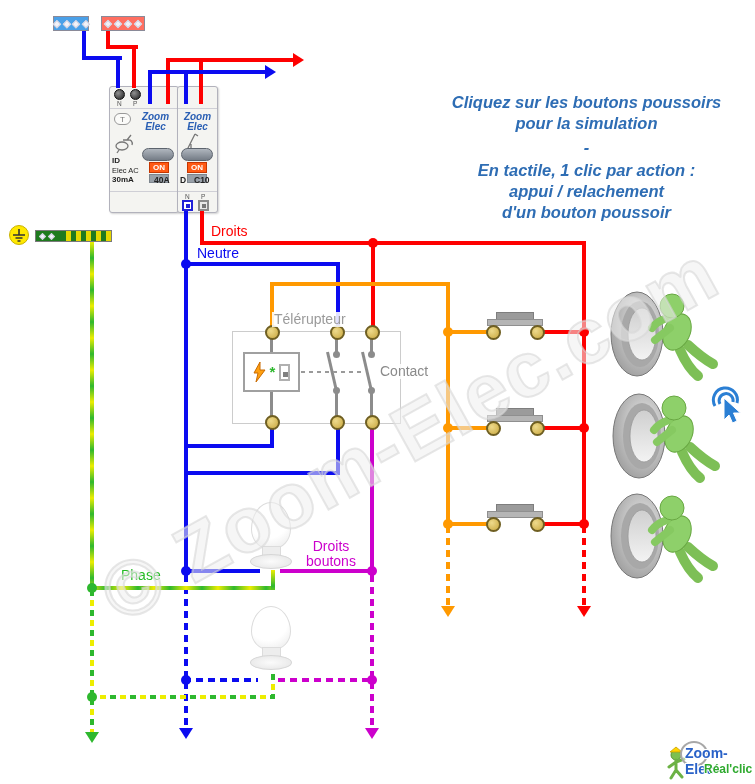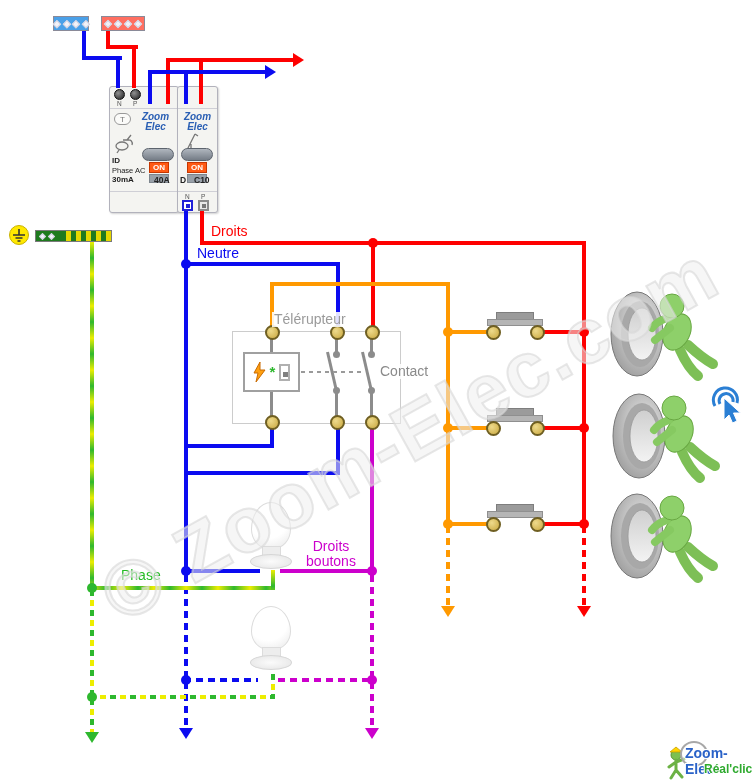--- a/index.html
+++ b/index.html
@@ -92,21 +92,21 @@
     </div>
     <svg style="position:absolute;left:3px;top:43px;" width="24" height="24" viewBox="0 0 24 24">
       <path d="M14 10 c4 -1 6 2 5 5 M14 10 l4 -5 M10 10 h6" stroke="#777" stroke-width="1.3" fill="none"></path>
       <ellipse cx="9" cy="16" rx="6" ry="4" fill="none" stroke="#777" stroke-width="1.3"></ellipse>
       <path d="M6 20 l-2 3" stroke="#777" stroke-width="1.3"></path>
     </svg>
     <div class="lever" style="left:32px;top:61px;"></div>
     <div class="onbtn" style="left:39px;top:75px;">ON</div>
     <div class="onpad" style="left:39px;top:87px;"></div>
     <div class="mtxt" style="left:2px;top:69px;font-size:8px;font-weight:bold;">ID</div>
-    <div class="mtxt" style="left:2px;top:79px;font-size:7.5px;">Phase AC</div>
+    <div class="mtxt" style="left:2px;top:79px;font-size:7.5px;">Elec AC</div>
     <div class="mtxt" style="left:2px;top:88px;font-size:8px;font-weight:bold;">30mA</div>
     <div class="mtxt" style="left:44px;top:88px;font-size:8.5px;font-weight:bold;">40A</div>
     <div class="hline" style="top:104px;"></div>
   </div>
 
   <div class="module" style="left:177px;top:86px;width:39px;height:125px;">
     <div class="hline" style="top:21px;"></div>
     <div class="brand" style="left:1px;top:25px;width:37px;">
       <div>Zoom</div>
         <div>Elec</div>
@@ -275,20 +275,28 @@
   <div class="lbl" style="left:209px;top:224px;color:#fe0000;">Droits</div>
   <div class="lbl" style="left:195px;top:246px;color:#0b0bf0;">Neutre</div>
   <div class="lbl" style="left:272px;top:312px;color:#9a9a9a;">Télérupteur</div>
   <div class="lbl" style="left:378px;top:364px;color:#8a8a8a;text-align:right;">Contact</div>
   <div class="lbl" style="left:303px;top:539px;width:52px;text-align:center;color:#cc00cc;">
     <div>Droits</div>
     <div>boutons</div>
   </div>
   <div class="lbl" style="left:119px;top:568px;color:#22bb22;">Phase</div>
 
+  <div class="inst" style="left:418px;top:92px;width:337px;">
+    <div>Cliquez sur les boutons poussoirs</div>
+    <div>pour la simulation</div>
+    <div style="line-height:26px;">-</div>
+    <div>En tactile, 1 clic par action :</div>
+    <div>appui / relachement</div>
+    <div>d'un bouton poussoir</div>
+  </div>
 
   <svg style="position:absolute;left:610px;top:290px;" width="115" height="92" viewBox="0 0 115 92">
     <defs>
       <radialGradient id="dg" cx="0.6" cy="0.4" r="0.8">
           <stop offset="0" stop-color="#ededed"></stop>
           <stop offset="1" stop-color="#8e8e8e"></stop>
         </radialGradient>
       <linearGradient id="bg2" x1="0" y1="0" x2="0" y2="1">
           <stop offset="0" stop-color="#cfcfcf"></stop>
           <stop offset="1" stop-color="#f3f3f3"></stop>

